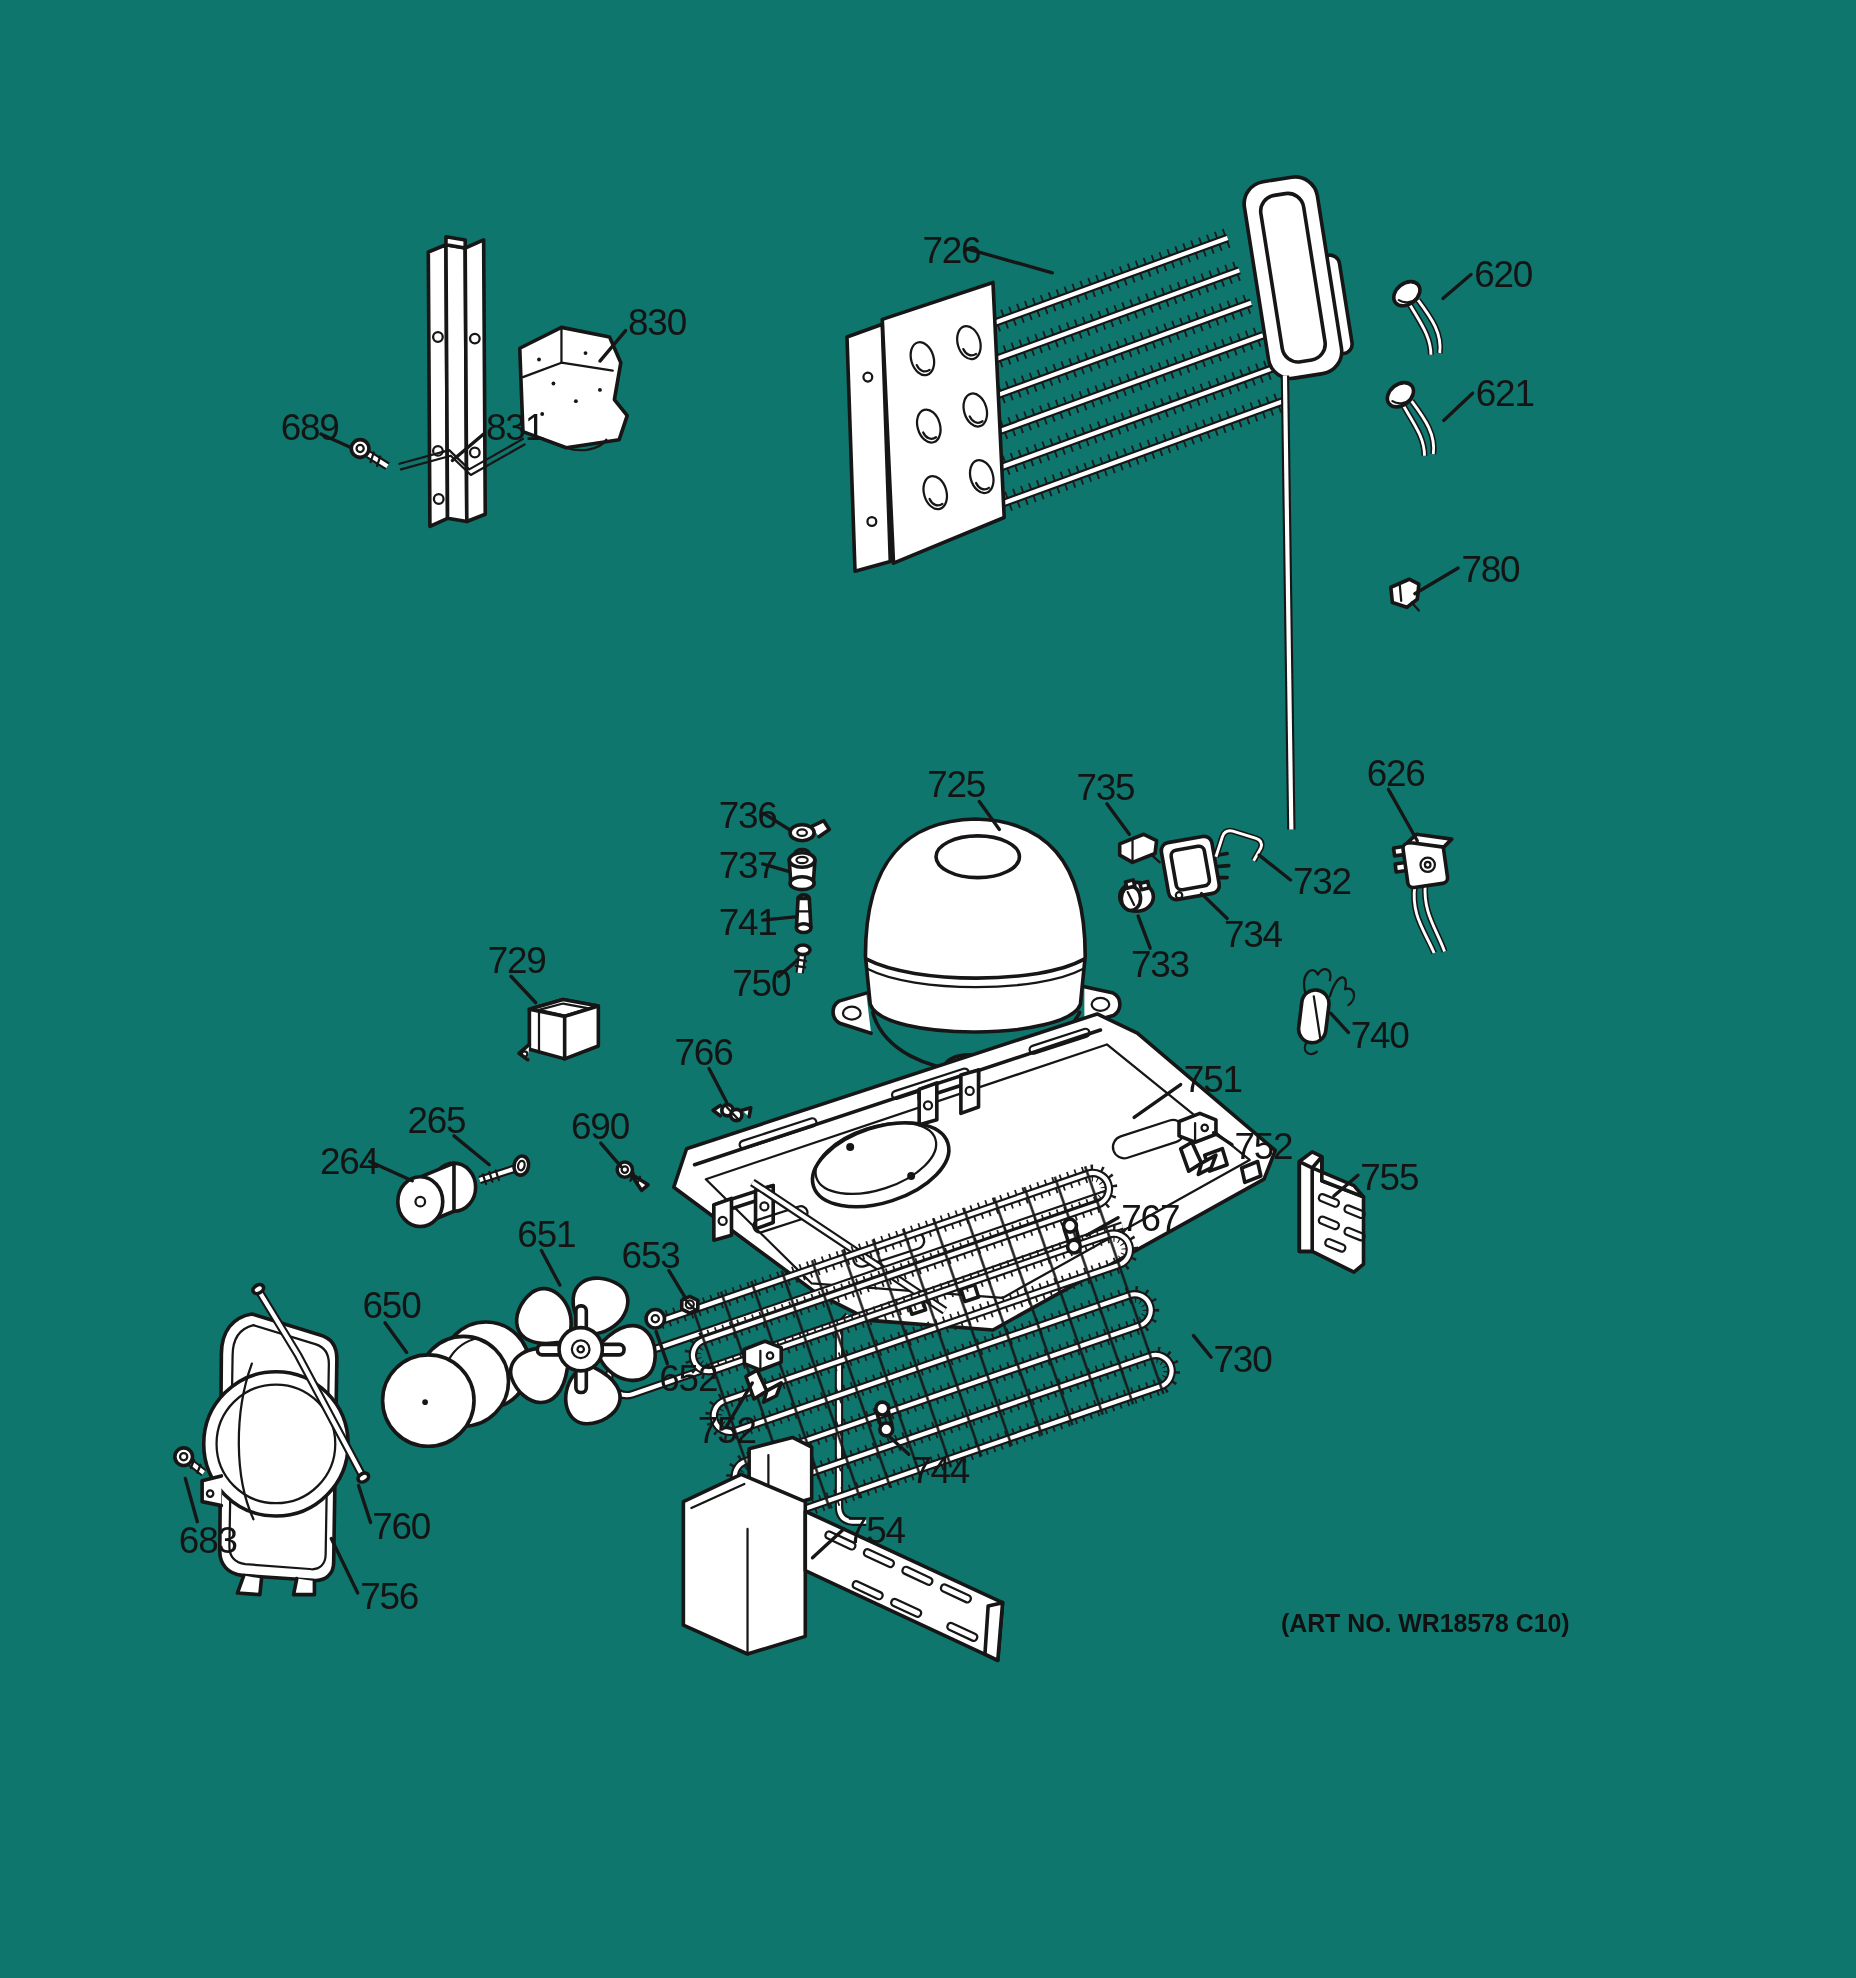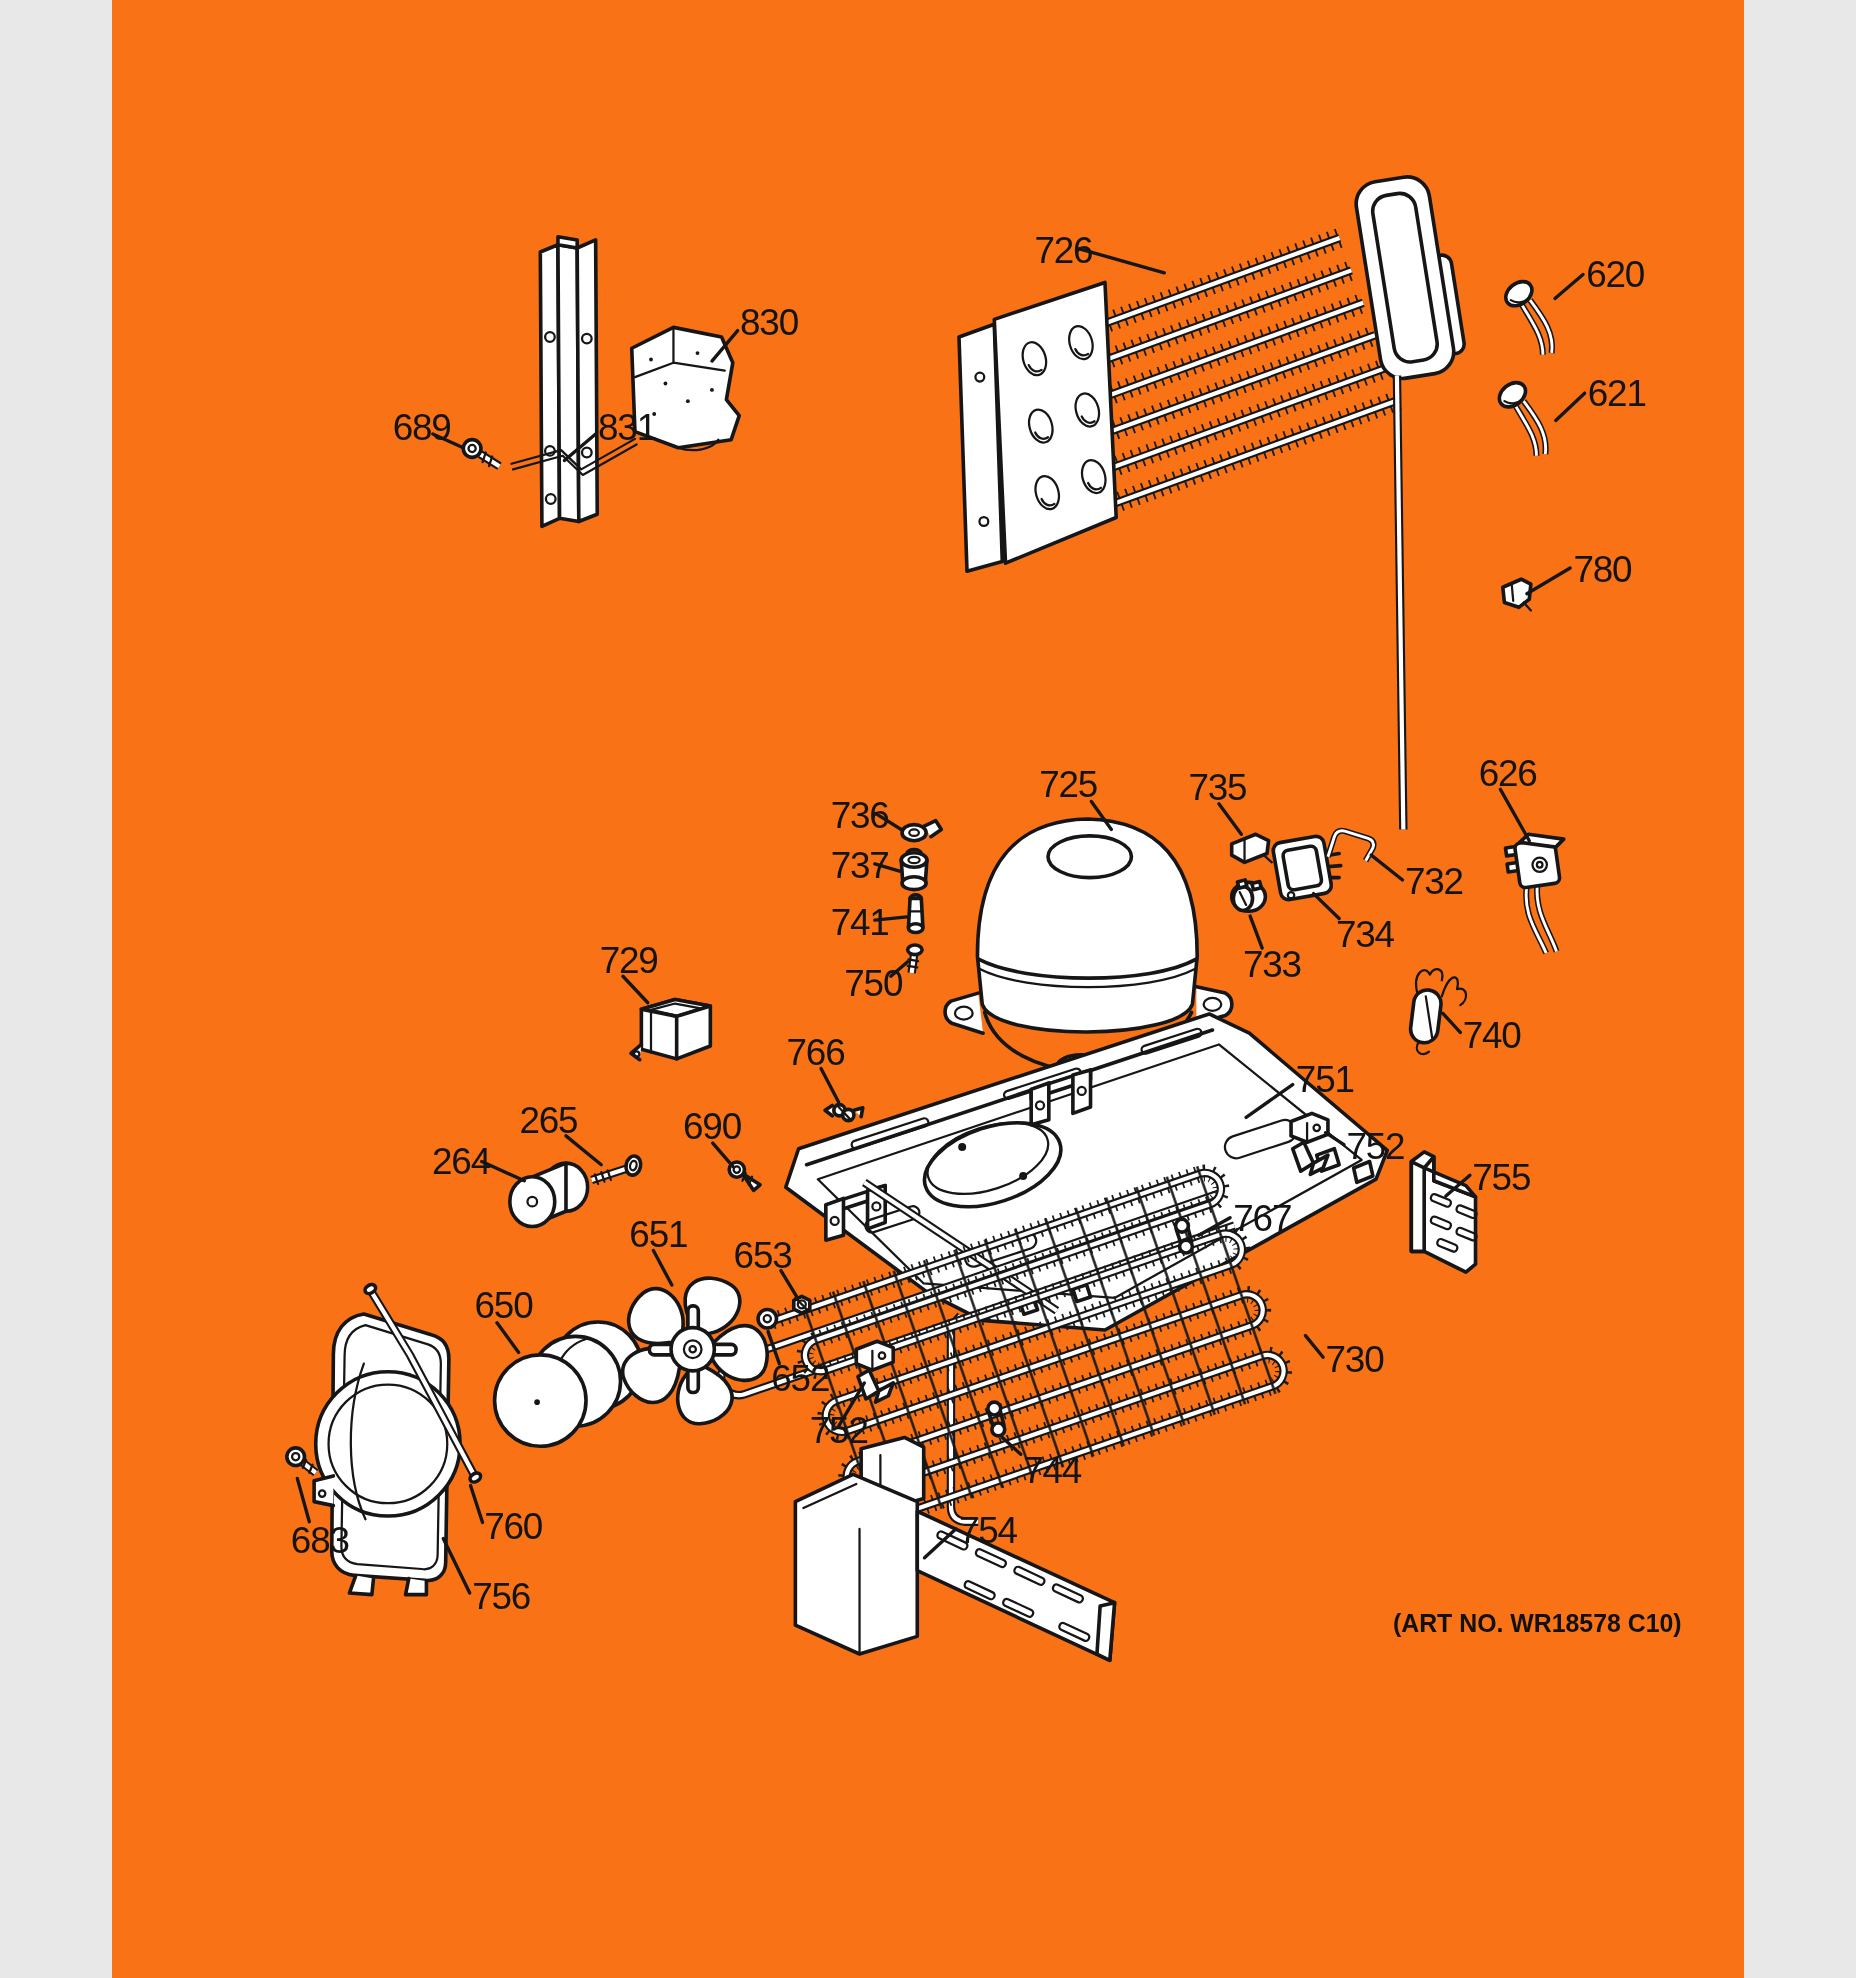--- a/index.html
+++ b/index.html
@@ -1,16 +1,16 @@
 <!DOCTYPE html>
 <html style="font-size:13px"><head>
 <meta charset="utf-8">
 <style>
   html,body{margin:0;padding:0;background:#e8e8e8;}
-  .canvas{position:relative;width:1632px;height:1979px;background:#f97316;margin:0 auto;
+  .canvas{position:relative;width:1856px;height:1979px;background:#0f766e;margin:0 auto;
           font-family:"Liberation Sans",sans-serif;}
   svg{display:block}
   .ol  {fill:none;stroke:#161616;stroke-width:4.5;stroke-linejoin:round;stroke-linecap:round;}
   .wf  {fill:#ffffff;stroke:#161616;stroke-width:4.5;stroke-linejoin:round;stroke-linecap:round;}
   .thin{fill:none;stroke:#161616;stroke-width:2.8;stroke-linejoin:round;stroke-linecap:round;}
   .tube-o{fill:none;stroke:#161616;stroke-width:10.5;stroke-linejoin:round;}
   .tube-i{fill:none;stroke:#ffffff;stroke-width:5.2;stroke-linejoin:round;}
   .wire-o{fill:none;stroke:#161616;stroke-width:7.5;}
   .wire-i{fill:none;stroke:#ffffff;stroke-width:3.6;}
   .fin {fill:none;stroke:#1c1c1c;stroke-width:25;stroke-dasharray:2.3 8.2;}

